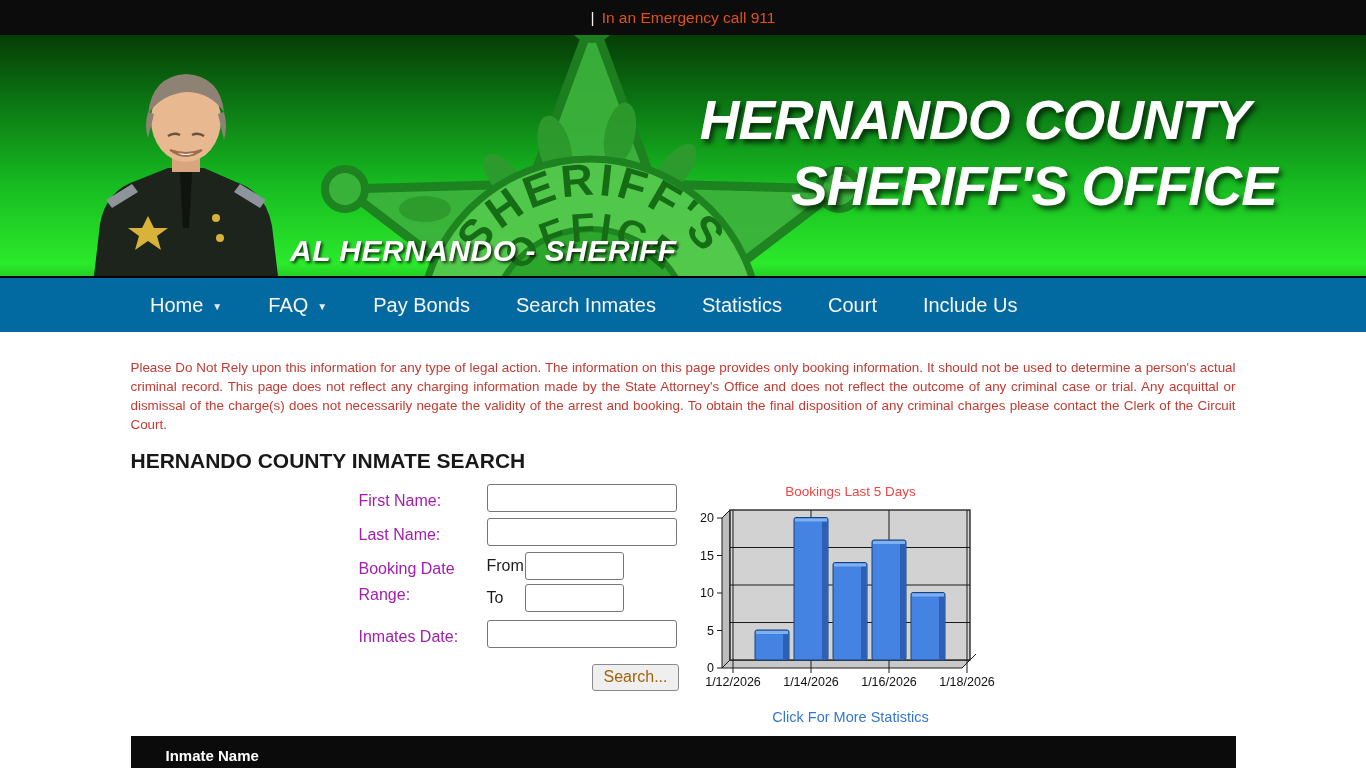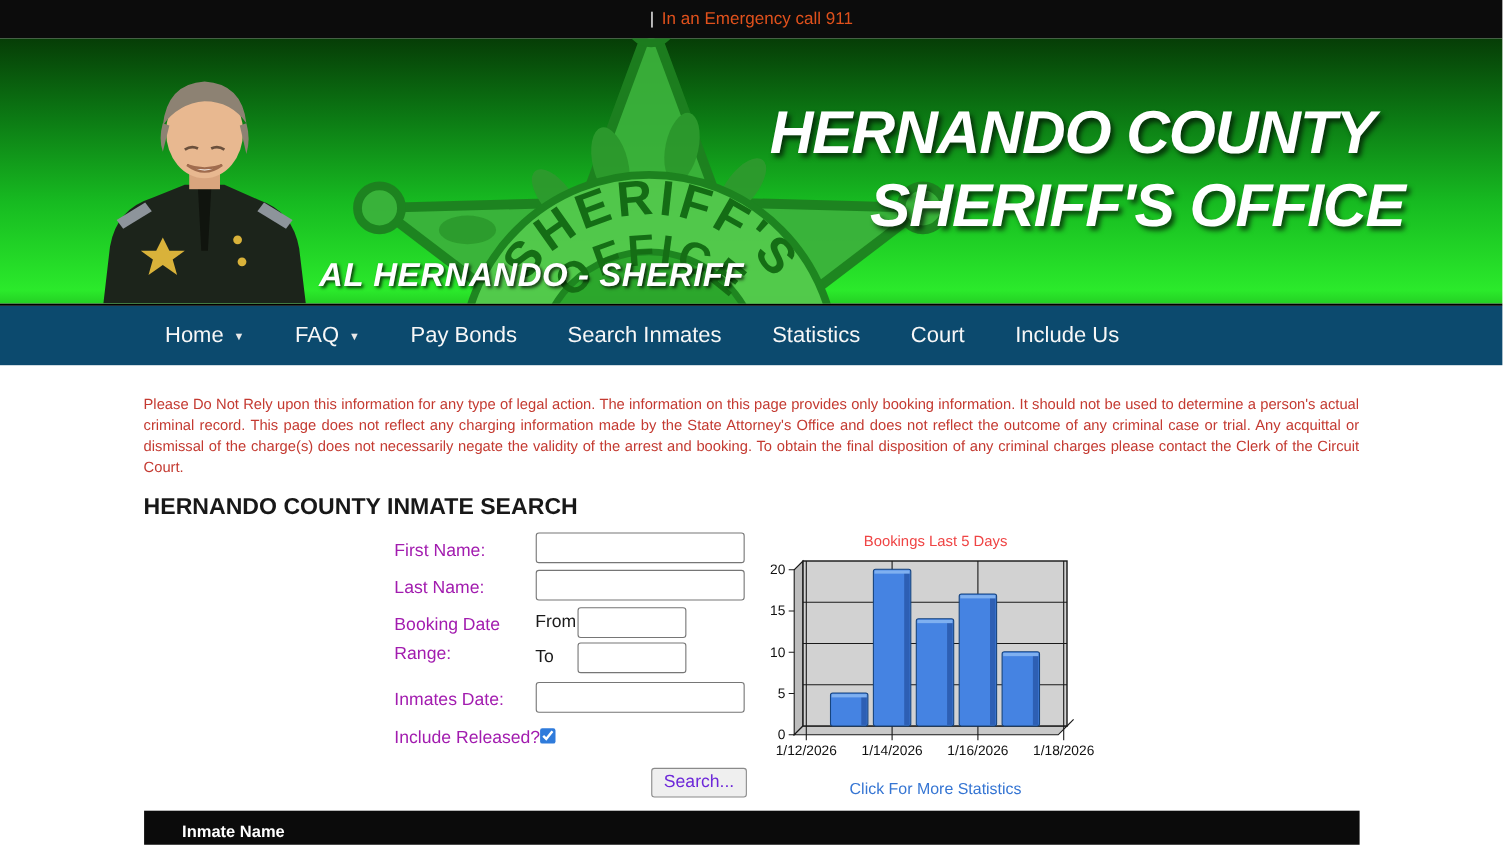--- a/index.html
+++ b/index.html
@@ -21,21 +21,21 @@
   .sheriff-caption { position:absolute; left:290px; bottom:8px;
                      font-size:30px; font-weight:bold; font-style:italic; color:#fff;
                      text-shadow:2px 2px 3px rgba(0,0,0,.75); letter-spacing:.5px; }
   .site-title { position:absolute; right:89px; top:52px; text-align:right;
                 font-weight:bold; font-style:italic; color:#fff; line-height:66px;
                 font-size:55px; letter-spacing:-1px;
                 text-shadow:3px 4px 5px rgba(0,0,0,.65); }
   .site-title .l1 { padding-right:27px; }
 
   
-  .nav { height:54px; background:#0c4a6e; display:flex; align-items:center;
+  .nav { height:54px; background:#0369a1; display:flex; align-items:center;
          padding-left:150px; gap:46px;text-align:center; }
   .nav-item { color:#f7f7f7; font-size:20px; cursor:pointer; display:flex;
               align-items:center; gap:9px; white-space:nowrap; }
   .caret { font-size:10px; color:#e8e8e8; padding-top:3px; }
 
   
   .content { width:1105px; margin:0 auto; }
   .disclaimer { margin-top:26px; color:#c43a31; font-size:13.4px;
                 line-height:1.42; text-align:justify; }
   .page-title { font-size:21px; font-weight:bold;
@@ -49,21 +49,21 @@
   .flabel { width:128px; font-size:16px; color:#a21caf; padding-top:4px; line-height:26px; }
   .flabel.wide { width:auto; }
   .txt { width:190px; height:28px; border:1px solid #767676; border-radius:3px;
          font-size:15px; padding:0 6px; outline:none; background:#fff; }
   .sub { display:flex; flex-direction:column; }
   .subrow { display:flex; margin-bottom:4px; }
   .sublabel { width:38px; font-size:16px; color:#1b1b1b; line-height:28px; }
   .txt.small { width:99px; }
   .cb { width:14px; height:14px; margin-top:8px; accent-color:#2f7bdb; }
   .btnrow { margin-left:128px; width:192px; text-align:right; margin-top:14px; }
-  .search-btn { font-family:"Liberation Sans",sans-serif; font-size:16px; color:#6d28d9;
+  .search-btn { font-family:"Liberation Sans",sans-serif; font-size:16px; color:#a16207;
                 background:#efefef; border:1px solid #8a8a8a; border-radius:3px;
                 padding:3px 10px 4px; cursor:pointer; }
 
   
   .chart-col { margin-left:14px; width:312px; }
   .chart-title { text-align:center; font-size:13.5px; color:#ef4444; margin-bottom:3px; }
   .stats-link { text-align:center; margin-top:12px; }
   .stats-link a { color:#3575d3; font-size:14.5px; text-decoration:none; cursor:pointer; }
 
   
@@ -192,24 +192,20 @@
           </div>
           <div class="subrow">
             <span class="sublabel">To</span>
             <input class="txt small" type="text" value="" style="">
           </div>
         </div>
       </div>
       <div class="frow">
         <div class="flabel">Inmates Date:</div>
         <input class="txt" type="text" value="" style="">
-      </div>
-      <div class="frow">
-        <div class="flabel wide">Include Released?</div>
-        <input class="cb" type="checkbox" checked="" style="">
       </div>
       <div class="btnrow">
         <button class="search-btn">Search...</button>
       </div>
     </div>
 
     <div class="chart-col">
       <div class="chart-title">Bookings Last 5 Days</div>
       <svg width="310" height="190" viewBox="0 0 310 190">
           <polygon points="35,8 27,16 27,166 35,158" fill="#bdbdbd" stroke="#1a1a1a" stroke-width="1"></polygon>

